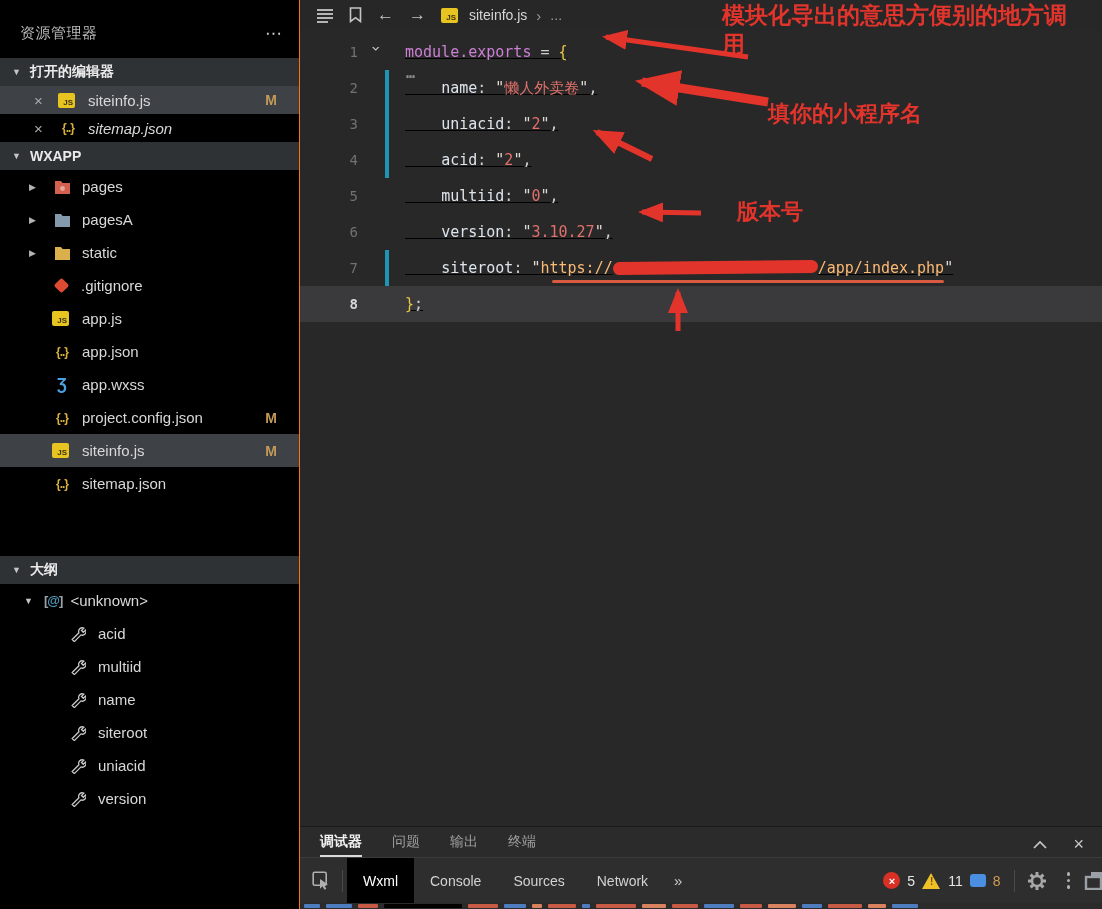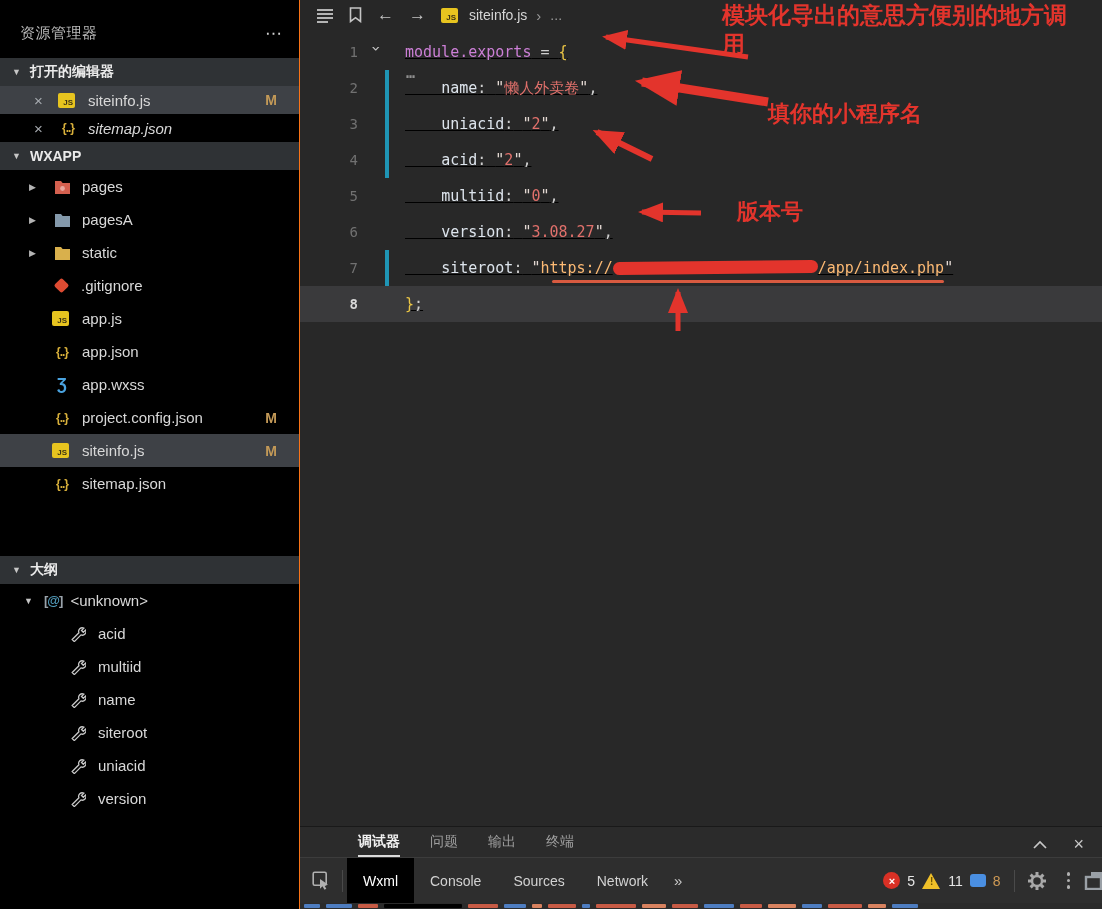--- a/index.html
+++ b/index.html
@@ -296,21 +296,21 @@
       <span class="dim">...</span>
     </div>
 
     <div class="codewrap">
       <div id="code">
           <div class="cl"><span class="ln">1</span><span class="fold">›</span><span class="codeline"><span class="tk-kw">module.exports</span><span class="tk-op"> </span><span class="tk-op">=</span><span class="tk-op"> </span><span class="tk-brace">{</span></span><span class="fold-ell">…</span></div>
           <div class="cl"><span class="ln">2</span><span class="modbar"></span><span class="codeline"><span class="tk-op">    </span><span class="tk-prop">name</span><span class="tk-op">:</span><span class="tk-op"> </span><span class="tk-q">"</span><span class="tk-str">懒人外卖卷</span><span class="tk-q">"</span><span class="tk-op">,</span></span></div>
           <div class="cl"><span class="ln">3</span><span class="modbar"></span><span class="codeline"><span class="tk-op">    </span><span class="tk-prop">uniacid</span><span class="tk-op">:</span><span class="tk-op"> </span><span class="tk-q">"</span><span class="tk-str">2</span><span class="tk-q">"</span><span class="tk-op">,</span></span></div>
           <div class="cl"><span class="ln">4</span><span class="modbar"></span><span class="codeline"><span class="tk-op">    </span><span class="tk-prop">acid</span><span class="tk-op">:</span><span class="tk-op"> </span><span class="tk-q">"</span><span class="tk-str">2</span><span class="tk-q">"</span><span class="tk-op">,</span></span></div>
           <div class="cl"><span class="ln">5</span><span class="codeline"><span class="tk-op">    </span><span class="tk-prop">multiid</span><span class="tk-op">:</span><span class="tk-op"> </span><span class="tk-q">"</span><span class="tk-str">0</span><span class="tk-q">"</span><span class="tk-op">,</span></span></div>
-          <div class="cl"><span class="ln">6</span><span class="codeline"><span class="tk-op">    </span><span class="tk-prop">version</span><span class="tk-op">:</span><span class="tk-op"> </span><span class="tk-q">"</span><span class="tk-str">3.08.27</span><span class="tk-q">"</span><span class="tk-op">,</span></span></div>
+          <div class="cl"><span class="ln">6</span><span class="codeline"><span class="tk-op">    </span><span class="tk-prop">version</span><span class="tk-op">:</span><span class="tk-op"> </span><span class="tk-q">"</span><span class="tk-str">3.10.27</span><span class="tk-q">"</span><span class="tk-op">,</span></span></div>
           <div class="cl"><span class="ln">7</span><span class="modbar"></span><span class="codeline"><span class="tk-op">    </span><span class="tk-prop">siteroot</span><span class="tk-op">:</span><span class="tk-op"> </span><span class="tk-q">"</span><span class="tk-link">https://</span><span class="scribble"></span><span class="tk-link">/app/index.php</span><span class="tk-q">"</span></span></div>
           <div class="cl current"><span class="ln">8</span><span class="codeline"><span class="tk-brace">}</span><span class="tk-op">;</span></span></div>
         </div>
       <div class="url-underline"></div>
     </div>
 
     <div class="notes">
       <div class="note n1">模块化导出的意思方便别的地方调用</div>
       <div class="note n2">填你的小程序名</div>
       <div class="note n4">版本号</div>
@@ -325,21 +325,21 @@
           <line x1="468" y1="102" x2="342" y2="82" stroke-width="9"></line>
           <line x1="352" y1="159" x2="297" y2="132" stroke-width="6"></line>
           <line x1="401" y1="213" x2="342" y2="212" stroke-width="5"></line>
           <line x1="378" y1="331" x2="378" y2="292" stroke-width="5"></line>
         </g>
       </svg>
     </div>
 
     <div class="panel">
       <div class="ptabs">
-        <div id="ptabs" style="display:flex;gap:30px;margin-left:38px;">
+        <div id="ptabs" style="display:flex;gap:30px;">
             <div class="ptab active">调试器</div>
             <div class="ptab">问题</div>
             <div class="ptab">输出</div>
             <div class="ptab">终端</div>
           </div>
         <div class="pright">
           <svg width="14" height="9">
             <polyline points="1,8 7,2 13,8" fill="none" stroke="#c8c8c8" stroke-width="1.7"></polyline>
           </svg>
           <span class="x">×</span>

